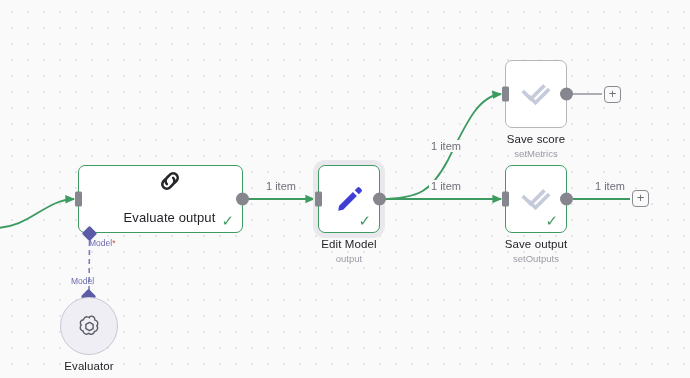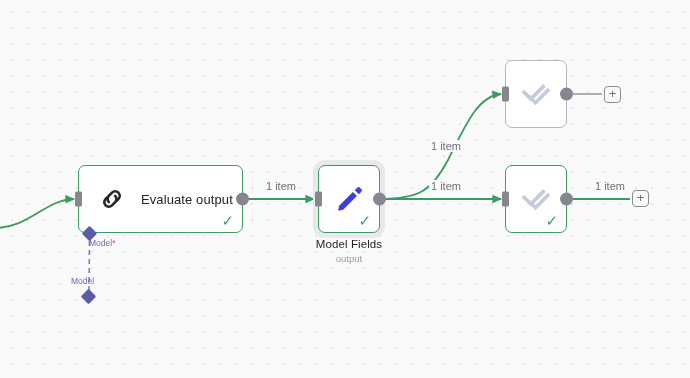--- a/index.html
+++ b/index.html
@@ -61,21 +61,21 @@
   .node-subtitle {
     font-size: 9.5px;
     color: #9a9aa6;
     margin-top: 3px;
   }
 
   
   #node-evaluate-output {
     left: 78px; top: 165px; width: 165px; height: 68px;
   }
-  #node-evaluate-output .node-body { padding-left: 18px; gap: 14px; }
+  #node-evaluate-output .node-body { padding-left: 18px; gap: 14px; flex-direction: column; }
   .inline-title {
     font-size: 13px; color: #1f1f24; letter-spacing: .1px;
   }
 
   
   #node-edit-fields { left: 318px; top: 165px; width: 62px; height: 68px; }
   #node-save-score  { left: 505px; top: 60px;  width: 62px; height: 68px; }
   #node-save-output { left: 505px; top: 165px; width: 62px; height: 68px; }
   .sq .node-body { justify-content: center; }
 
@@ -207,62 +207,81 @@
     <div class="handle-in"></div>
     <div class="handle-out"></div>
   </div>
 
   <div class="diamond" id="diamond-model-required"></div>
   <div class="conn-label" id="label-model-required"><span>Model</span><span class="req">*</span></div>
 
   <div class="diamond" id="diamond-model-evaluator"></div>
   <div class="conn-label" id="label-model-evaluator">Model</div>
 
+  <div id="node-evaluator">
+    <span>
+      <svg class="icon" width="27" height="27" viewBox="0 0 24 24" fill="none" stroke="#5b5b66" stroke-width="1.25" stroke-linejoin="round">
+        <path d="M12 3.4c1.5-1.1 3.6-.6 4.4 1 .3.6.4 1.3.3 1.9 1.7.2 2.9 1.8 2.6 3.5-.1.6-.4 1.2-.9 1.6 1.2 1.2 1.1 3.2-.3 4.3-.5.4-1.1.6-1.7.6-.2 1.7-1.8 2.9-3.5 2.6-.6-.1-1.2-.4-1.6-.9-1.2 1.2-3.2 1.1-4.3-.3-.4-.5-.6-1.1-.6-1.7-1.7-.2-2.9-1.8-2.6-3.5.1-.6.4-1.2.9-1.6-1.2-1.2-1.1-3.2.3-4.3.5-.4 1.1-.6 1.7-.6.2-1.7 1.8-2.9 3.5-2.6.7.1 1.3.4 1.8.9z"></path>
+        <path d="M12 8.3 L15.2 10.1 L15.2 13.9 L12 15.7 L8.8 13.9 L8.8 10.1 Z"></path>
+      </svg>
+    </span>
+    <div class="node-caption">
+      <div class="node-title">Evaluator</div>
+    </div>
+  </div>
 
   <div class="node green sq selected" id="node-edit-fields">
     <div class="node-body">
       <span>
         <svg class="icon" width="32" height="32" viewBox="0 0 24 24" fill="#3f3fd4">
           <path d="M4.6 17.1 L14.9 6.8 L17.9 9.8 L7.6 20.1 L3.9 20.9 Z"></path>
           <path d="M16.3 5.4 L18.2 3.5 A1.4 1.4 0 0 1 20.2 3.5 L21.3 4.6 A1.4 1.4 0 0 1 21.3 6.6 L19.4 8.5 Z"></path>
         </svg>
       </span>
       <span class="node-check">✓</span>
     </div>
     <div class="handle-in"></div>
     <div class="handle-out"></div>
     <div class="node-caption" style="top:72px">
-      <div class="node-title">Model Fields</div>
+      <div class="node-title">Edit Model</div>
       <div class="node-subtitle">output</div>
     </div>
   </div>
 
   <div class="node sq" id="node-save-score">
     <div class="node-body">
       <span>
         <svg class="icon" width="32" height="32" viewBox="0 0 24 24" fill="none" stroke="#c5cbdb" stroke-width="2.7" stroke-linecap="square" stroke-linejoin="miter">
           <path d="M3 10.7 L8.1 15.8 L17.4 6.5"></path>
           <path d="M7.2 14.2 L11.6 18.6 L20.9 9.3"></path>
         </svg>
       </span>
     </div>
     <div class="handle-in"></div>
     <div class="handle-out"></div>
+    <div class="node-caption" style="top:72px">
+      <div class="node-title">Save score</div>
+      <div class="node-subtitle">setMetrics</div>
+    </div>
   </div>
 
   <div class="node green sq" id="node-save-output">
     <div class="node-body">
       <span>
         <svg class="icon" width="32" height="32" viewBox="0 0 24 24" fill="none" stroke="#c5cbdb" stroke-width="2.7" stroke-linecap="square" stroke-linejoin="miter">
           <path d="M3 10.7 L8.1 15.8 L17.4 6.5"></path>
           <path d="M7.2 14.2 L11.6 18.6 L20.9 9.3"></path>
         </svg>
       </span>
       <span class="node-check">✓</span>
     </div>
     <div class="handle-in"></div>
     <div class="handle-out"></div>
+    <div class="node-caption" style="top:72px">
+      <div class="node-title">Save output</div>
+      <div class="node-subtitle">setOutputs</div>
+    </div>
   </div>
 
   <div class="plus-btn" id="plus-save-score">+</div>
   <div class="plus-btn" id="plus-save-output">+</div>
 
 </div>
 
 </body></html>

